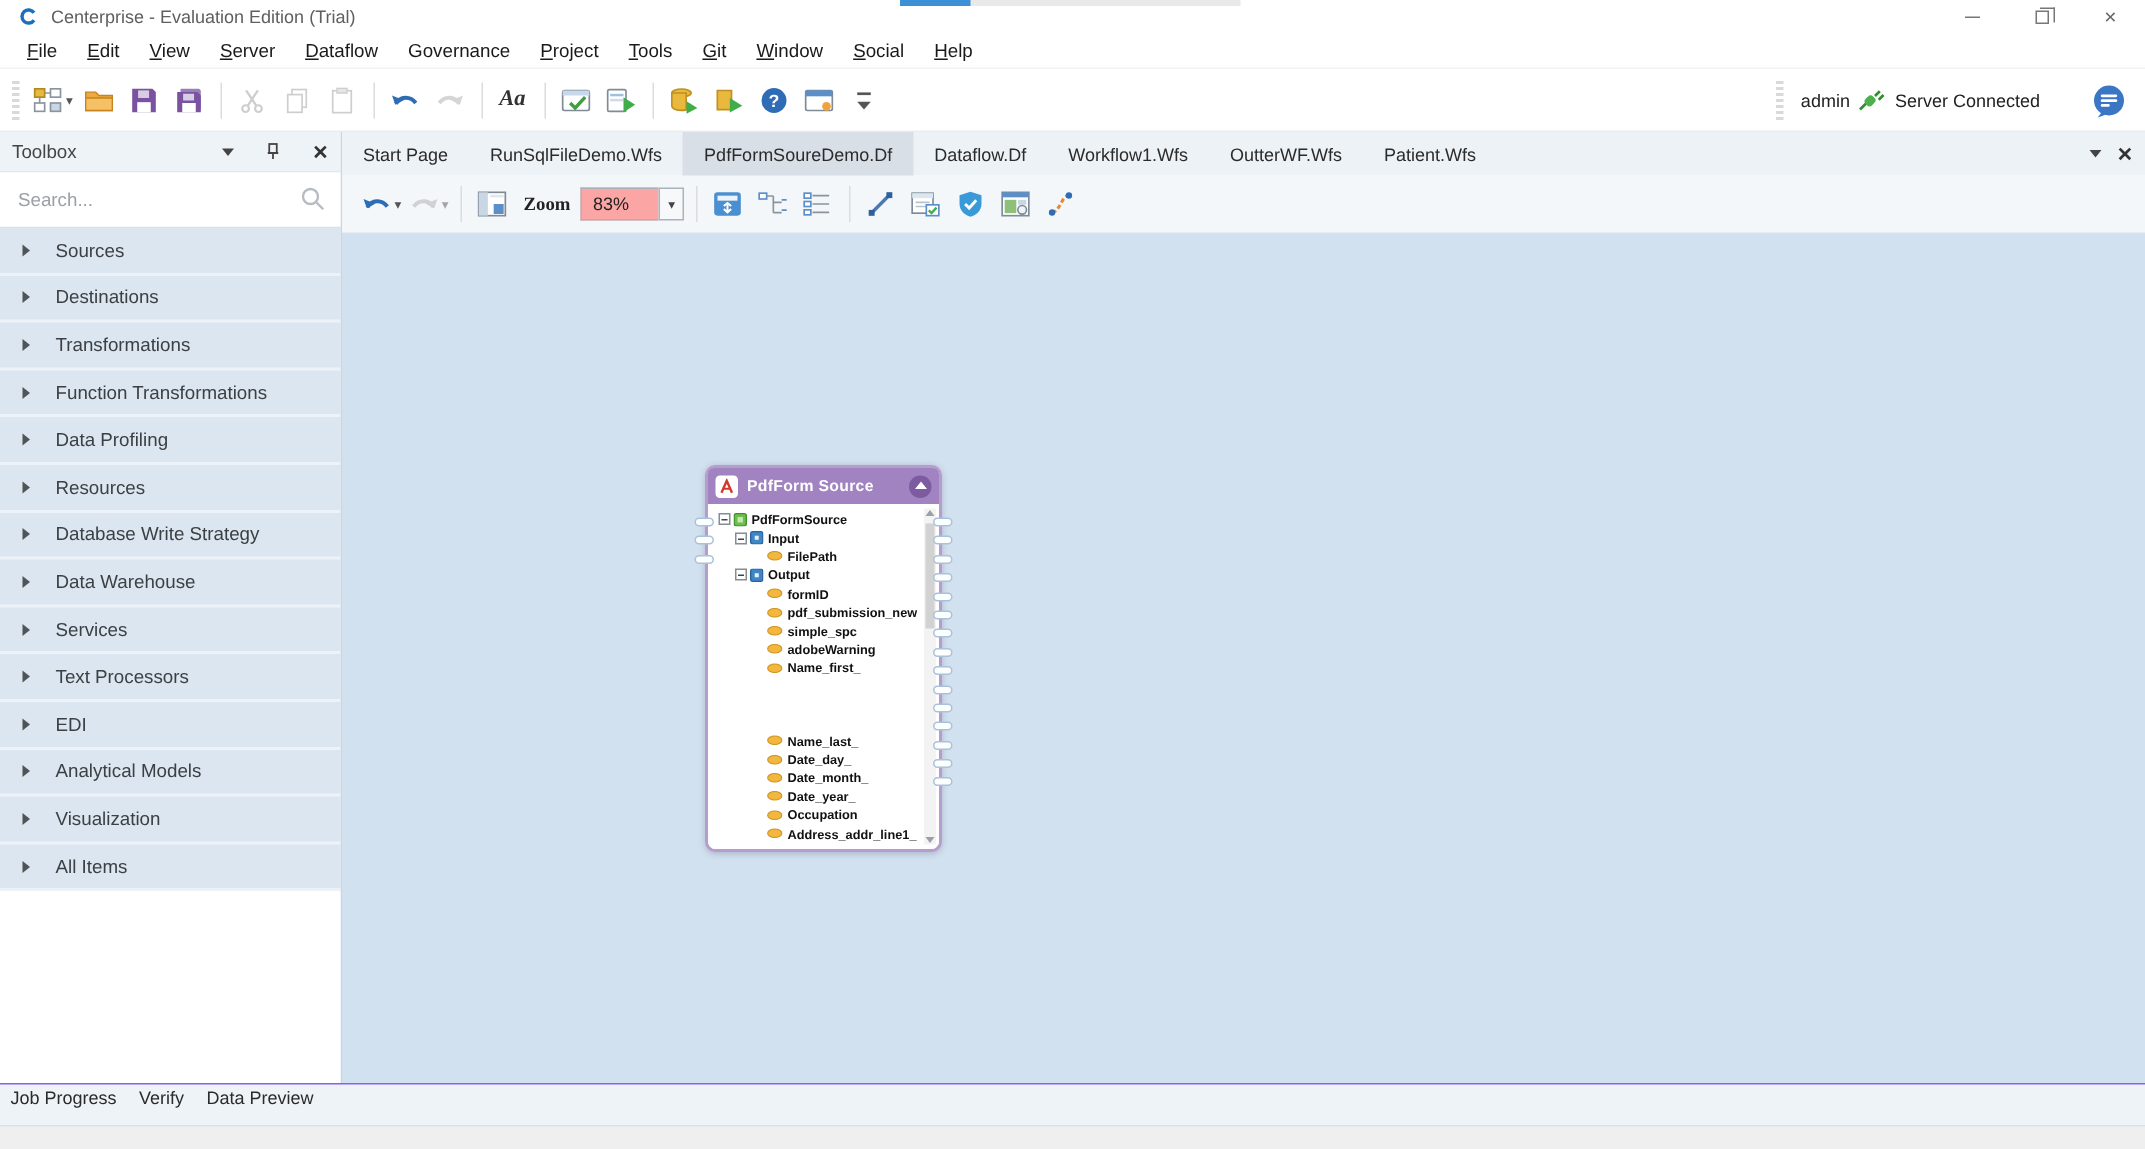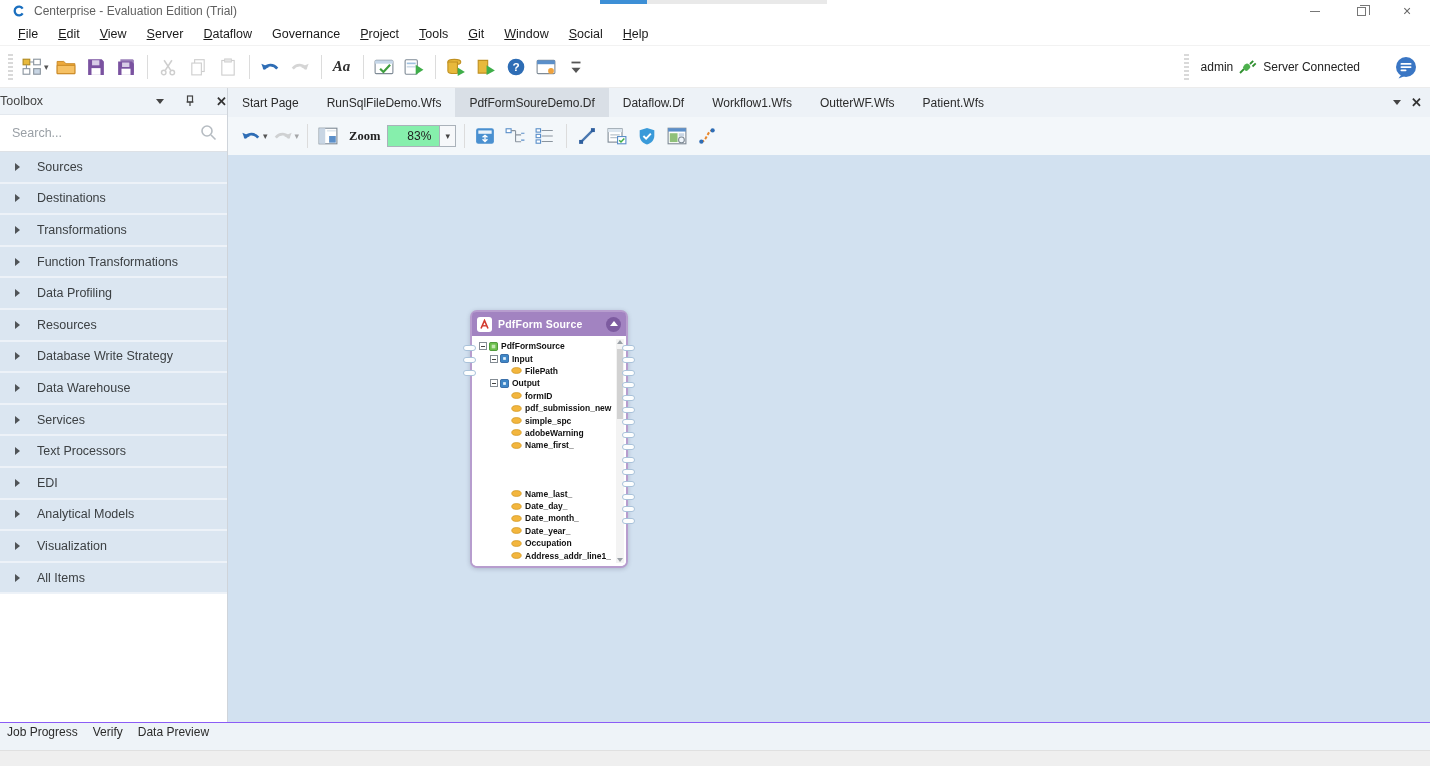--- a/index.html
+++ b/index.html
@@ -43,21 +43,21 @@
   .toolbar-right .grip { margin-right:12px; }
   .user-name, .server-status { font-size:12px; color:#222; }
   .plug-icon { width:20px; height:16px; margin:0 5px; display:inline-flex; }
   .chat-btn { margin-left:34px; width:24px; height:24px; display:inline-flex; }
 
   
   .workspace { position:absolute; left:0; top:88px; width:1430px; height:634px; display:flex; }
 
   
   .toolbox { width:228px; height:634px; background:#fff; border-right:1px solid #cfd4da; display:flex; flex-direction:column; }
-  .toolbox-header { height:27px; background:#eef3f8; display:flex; align-items:center; padding:0 0; border-bottom:1px solid #e3e8ee;gap:12px; }
+  .toolbox-header { height:27px; background:#eef3f8; display:flex; align-items:center; padding:0 8px; border-bottom:1px solid #e3e8ee;gap:12px; }
   .toolbox-title { font-size:12.5px; color:#444; flex:1; }
   .tb-hbtn { margin-left:9px; color:#444; display:inline-flex; align-items:center; }
   .chev-down { width:0; height:0; border-left:4px solid transparent; border-right:4px solid transparent; border-top:5px solid #444; }
   .pin-icon svg { width:10px; height:12px; }
   .x-glyph { font-size:13px; font-weight:bold; color:#333; line-height:1; }
   .toolbox-search { height:37px; background:#fff; border-bottom:1px solid #dde1e6; position:relative; }
   .toolbox-search input { width:100%; height:100%; border:none; outline:none; padding:0 30px 0 12px;
     font-size:12.5px; color:#333; font-family:"Liberation Sans", sans-serif; }
   .toolbox-search input::placeholder { color:#9aa0a6; }
   .search-icon { position:absolute; right:10px; top:9px; }
@@ -72,22 +72,22 @@
   .editor { flex:1; display:flex; flex-direction:column; height:634px; }
   .tabstrip { height:29px; background:#edf2f7; display:flex; align-items:stretch; padding-left:0; position:relative; }
   .doc-tab { display:flex; align-items:center; padding:0 14px; font-size:12px; color:#2b2b2b; white-space:nowrap; }
   .doc-tab.active { background:#d9dfe6; }
   .tabstrip-controls { position:absolute; right:8px; top:0; height:29px; display:flex; align-items:center; }
   .tabstrip-controls .tb-hbtn { margin-left:10px; }
   .canvas-toolbar { height:38px; background:#f3f7fa; display:flex; align-items:center; padding-left:12px; }
   .canvas-toolbar .tbtn { background:transparent; }
   .zoom-group { display:inline-flex; align-items:center; margin:0 4px; }
   .zoom-label { font-size:12.5px; font-weight:bold; color:#222; margin-right:7px;font-family:Liberation Serif, serif; }
-  .zoom-box { width:52px; height:22px; background:#86efac; border:1px solid #aab2ba; border-right:none;
-    display:inline-flex; align-items:center; padding-left:19px; font-size:12px; color:#222; }
+  .zoom-box { width:52px; height:22px; background:#fca5a5; border:1px solid #aab2ba; border-right:none;
+    display:inline-flex; align-items:center; padding-left:7px; font-size:12px; color:#222; }
   .zoom-dd { width:17px; height:22px; border:1px solid #aab2ba; background:#f6f8fa; display:inline-flex;
     align-items:center; justify-content:center; font-size:9px; color:#444; }
   .canvas { flex:1; background:#d2e1f0; position:relative; overflow:hidden; }
 
   
   .node { position:absolute; left:242px; top:155px; width:158px; border:2px solid #b79dce; border-radius:7px;
     background:#fff; box-shadow:0 1px 4px rgba(60,60,90,.25); }
   .node-header { height:24px; background:#a283c1; border-radius:4px 4px 0 0; display:flex; align-items:center; padding:0 5px; }
   .pdf-icon { width:15px; height:15px; background:#fff; border-radius:3px; display:inline-flex; align-items:center; justify-content:center; margin-right:6px; }
   .pdf-icon svg { width:11px; height:11px; }

